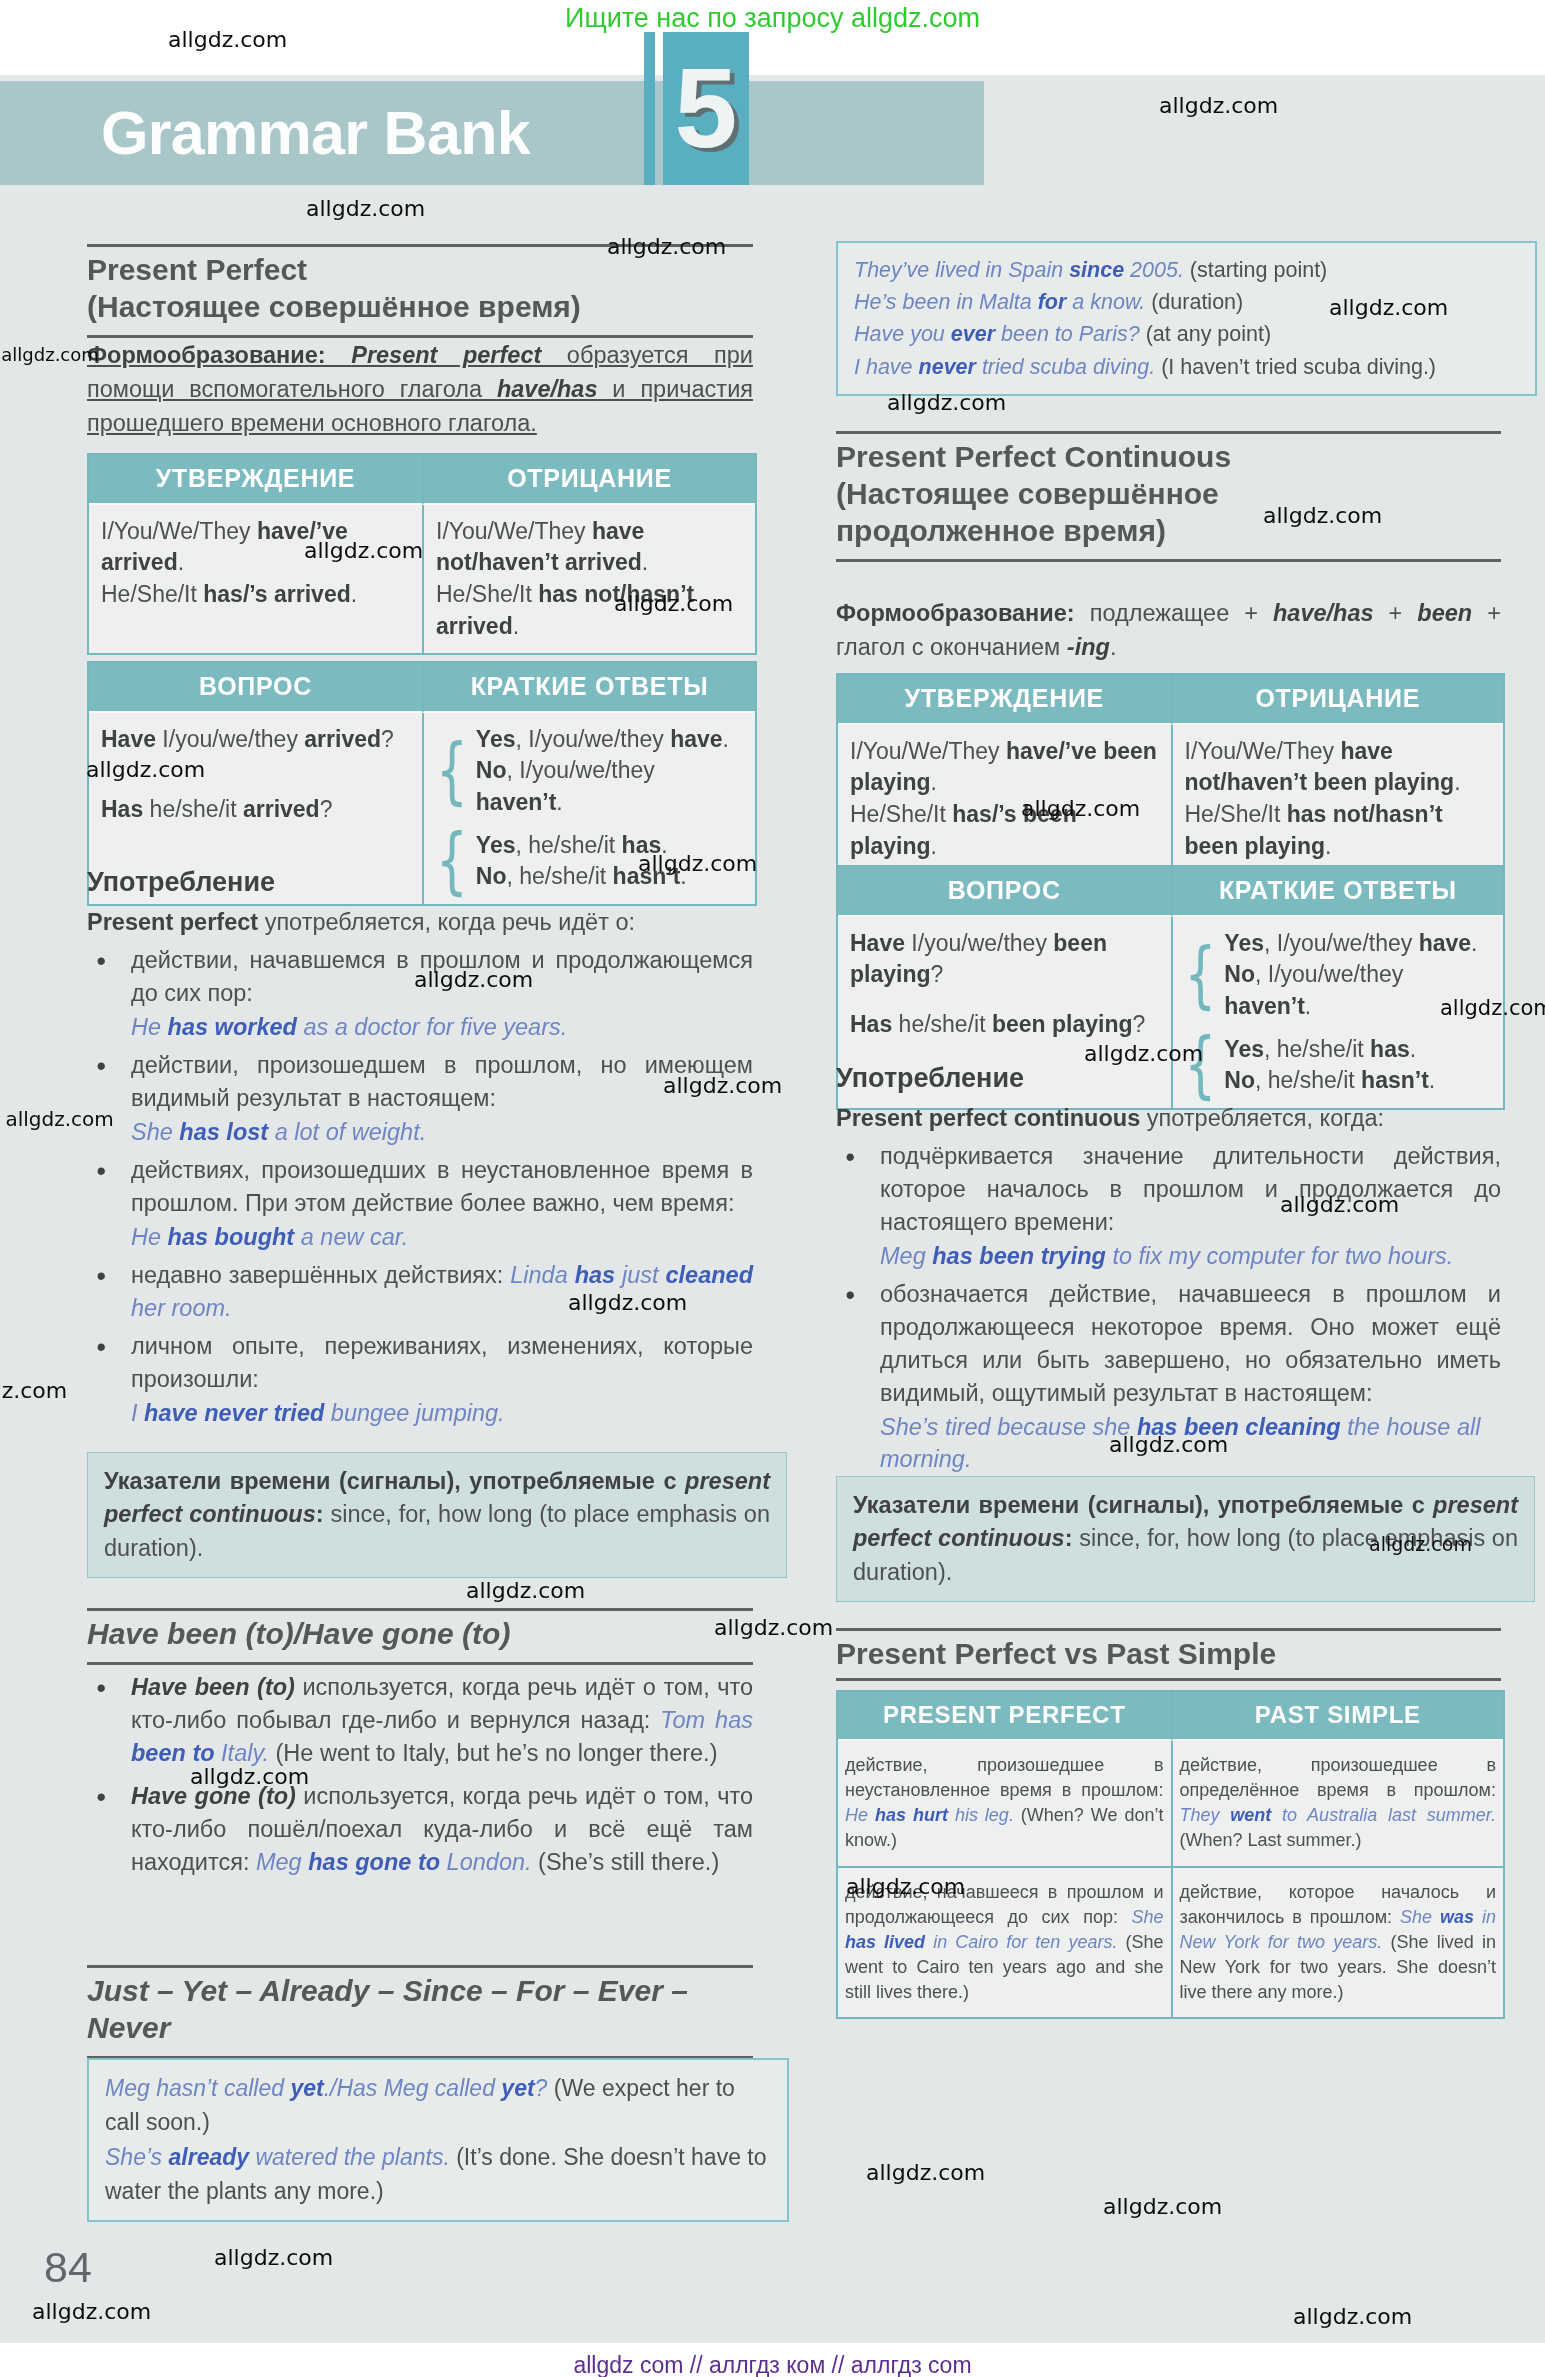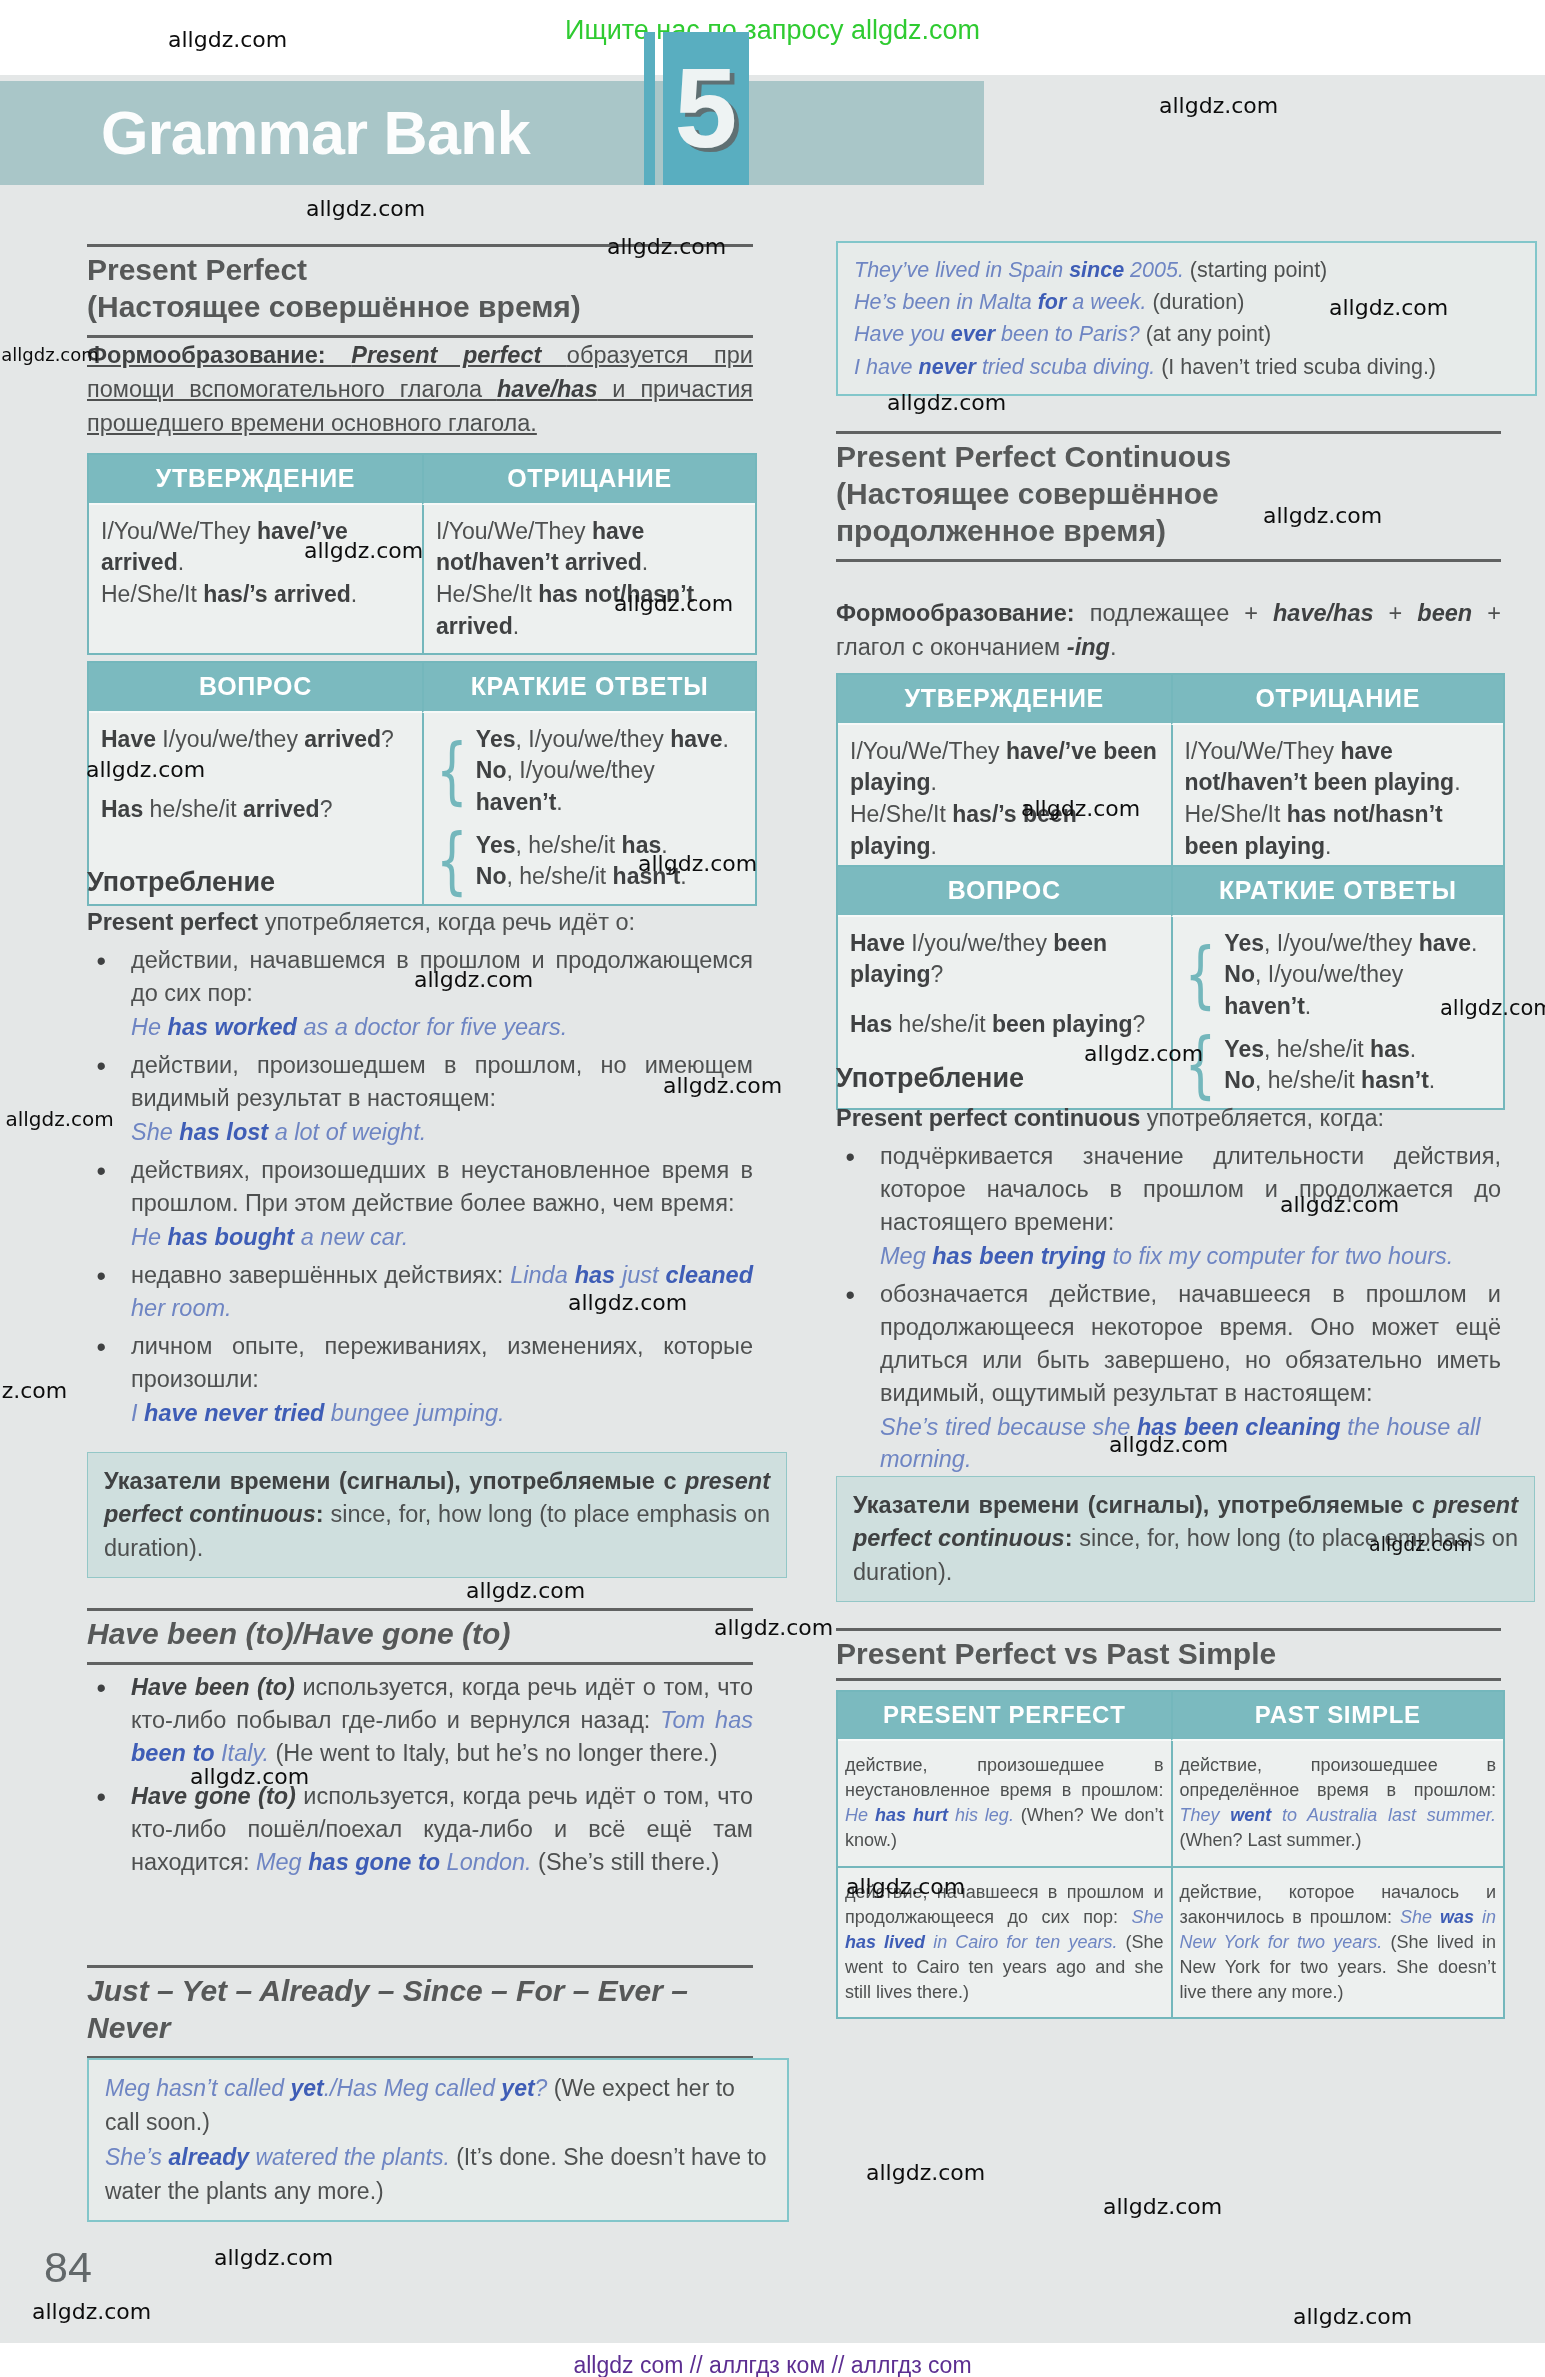--- a/index.html
+++ b/index.html
@@ -1,18 +1,18 @@
 <!DOCTYPE html>
 <html style="font-size:10.8px"><head>
 <meta charset="utf-8">
 <style>
   html,body{margin:0;padding:0;width:1545px;height:2377px;overflow:hidden;background:#ffffff;
     font-family:"Liberation Sans","DejaVu Sans",sans-serif;}
   .screen{position:relative;width:1545px;height:2377px;}
-  .top-strip{position:absolute;left:0;top:12px;width:100%;height:75px;background:#ffffff;
+  .top-strip{position:absolute;left:0;top:0;width:100%;height:75px;background:#ffffff;
     display:flex;align-items:flex-start;justify-content:center;}
   .promo{margin-top:2.7px;font-size:27px;color:#2fcb31;}
   .page-bg{position:absolute;left:0;top:75px;width:100%;height:2268px;background:#e4e7e7;}
   .band{position:absolute;left:0;top:81px;width:984px;height:104px;background:#a9c6c8;z-index:1;
     display:flex;align-items:center;}
   .band .gb{padding-left:101px;font-size:61px;font-weight:800;color:#fcfdfd;letter-spacing:-0.7px;}
   .stripe{position:absolute;left:644px;top:32px;width:11.4px;height:153px;background:#59aec0;z-index:2;}
   .unitbox{position:absolute;left:663px;top:32px;width:86px;height:153px;background:#59aec0;z-index:2;
     display:flex;align-items:center;justify-content:center;}
   .unitbox span{font-size:113px;font-weight:800;color:#eef3f3;text-shadow:4.7px 4px 0 #5f7073;line-height:1;}
@@ -175,21 +175,21 @@
     <div class="blk exbox" style="top:1814px;font-size:23px;">
         <div class="line"><span class="r-ex">Meg hasn’t called </span><span class="r-exb">yet</span><span class="r-ex">./Has Meg called </span><span class="r-exb">yet</span><span class="r-ex">? </span><span class="r-n">(We expect her to call soon.)</span></div>
         <div class="line"><span class="r-ex">She’s </span><span class="r-exb">already</span><span class="r-ex"> watered the plants.</span><span class="r-n"> (It’s done. She doesn’t have to water the plants any more.)</span></div>
       </div>
   </div>
 
   <div class="col col-right">
 
     <div class="blk exbox" style="top:4px;font-size:21.5px;">
         <div class="line"><span class="r-ex">They’ve lived in Spain </span><span class="r-exb">since</span><span class="r-ex"> 2005.</span><span class="r-n"> (starting point)</span></div>
-        <div class="line"><span class="r-ex">He’s been in Malta </span><span class="r-exb">for</span><span class="r-ex"> a week.</span><span class="r-n"> (duration)</span></div>
+        <div class="line"><span class="r-ex">He’s been in Malta </span><span class="r-exb">for</span><span class="r-ex"> a know.</span><span class="r-n"> (duration)</span></div>
         <div class="line"><span class="r-ex">Have you </span><span class="r-exb">ever</span><span class="r-ex"> been to Paris?</span><span class="r-n"> (at any point)</span></div>
         <div class="line"><span class="r-ex">I have </span><span class="r-exb">never</span><span class="r-ex"> tried scuba diving.</span><span class="r-n"> (I haven’t tried scuba diving.)</span></div>
       </div>
 
     <div class="blk sec-head" style="top:194px;">
       <span class="t">Present Perfect Continuous</span>
       <span class="t t-narrow">(Настоящее совершённое продолженное время)</span>
     </div>
 
     <div class="blk para" style="top:359px;"><span class="r-b">Формообразование:</span><span class="r-n"> подлежащее + </span><span class="r-bi">have/has</span><span class="r-n"> + </span><span class="r-bi">been</span><span class="r-n"> + глагол с окончанием </span><span class="r-bi">-ing</span><span class="r-n">.</span></div>

